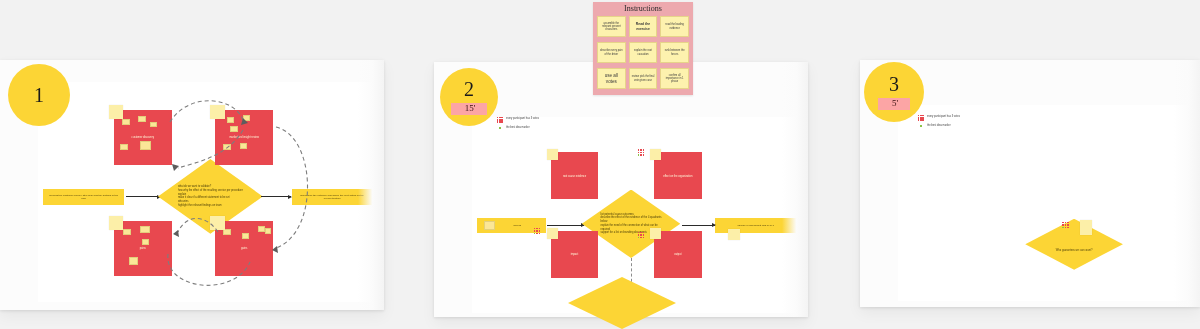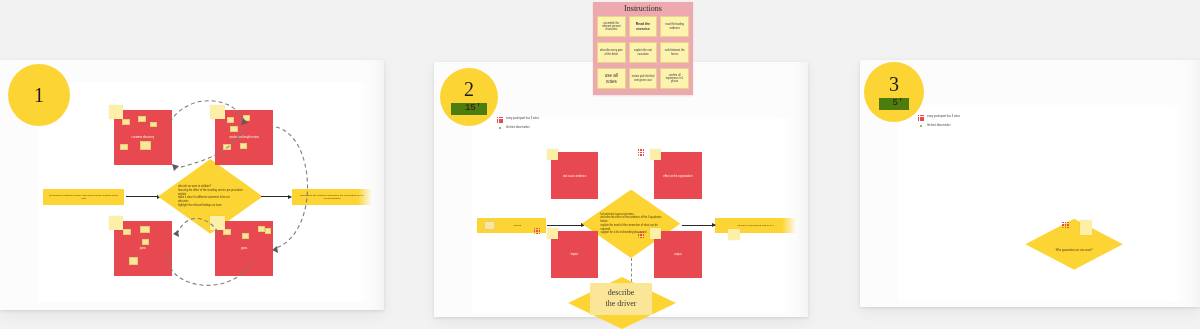--- a/index.html
+++ b/index.html
@@ -42,26 +42,26 @@
     display: flex; flex-direction: column;
     align-items: center; justify-content: center;
     z-index: 20;
   }
   .numcircle .num {
     font-size: 20px; color: #1a1a1a; line-height: 1;
     font-family: "Liberation Serif", serif;
   }
   .numcircle .timebadge {
     margin-top: 4px;
-    background: #4d7c0f;
+    background: #fca5a5;
     color: #3a1010;
     font-size: 9px;
-    padding: 1px 6px 2px 14px;
+    padding: 1px 12px 2px 14px;
     line-height: 1.1;
-    font-family: Liberation Mono, monospace;
+    font-family: Liberation Serif, serif;
   }
   .c1 { left: 8px;   top: 64px; width: 62px; height: 62px; }
   .c2 { left: 440px; top: 68px; width: 58px; height: 58px; }
   .c3 { left: 864px; top: 62px; width: 60px; height: 60px; }
 
   
   .instructions {
     position: absolute;
     left: 593px; top: 2px;
     width: 100px; height: 93px;
@@ -393,24 +393,20 @@
           <i></i>
       </span>
 
       <div class="dashline" style="left:48.5%; top:72%; height:28%;"></div>
 
     </div>
     <div class="edge"></div>
   </div>
 
   <div class="notediamond" style="left:568px; top:277px; width:108px; height:52px;"></div>
-  <div class="noteplate" style="left:590px; top:283px; width:62px; height:32px;">
-    <span style="white-space:pre-line;">describe
-the driver</span>
-  </div>
 
   <div class="numcircle c2">
     <span class="num">2</span>
     <span class="timebadge">15'</span>
   </div>
 
   <div class="legend" style="left:497px; top:117px;">
     <div class="lrow">
       <span class="dotgrid">
         <i></i>

